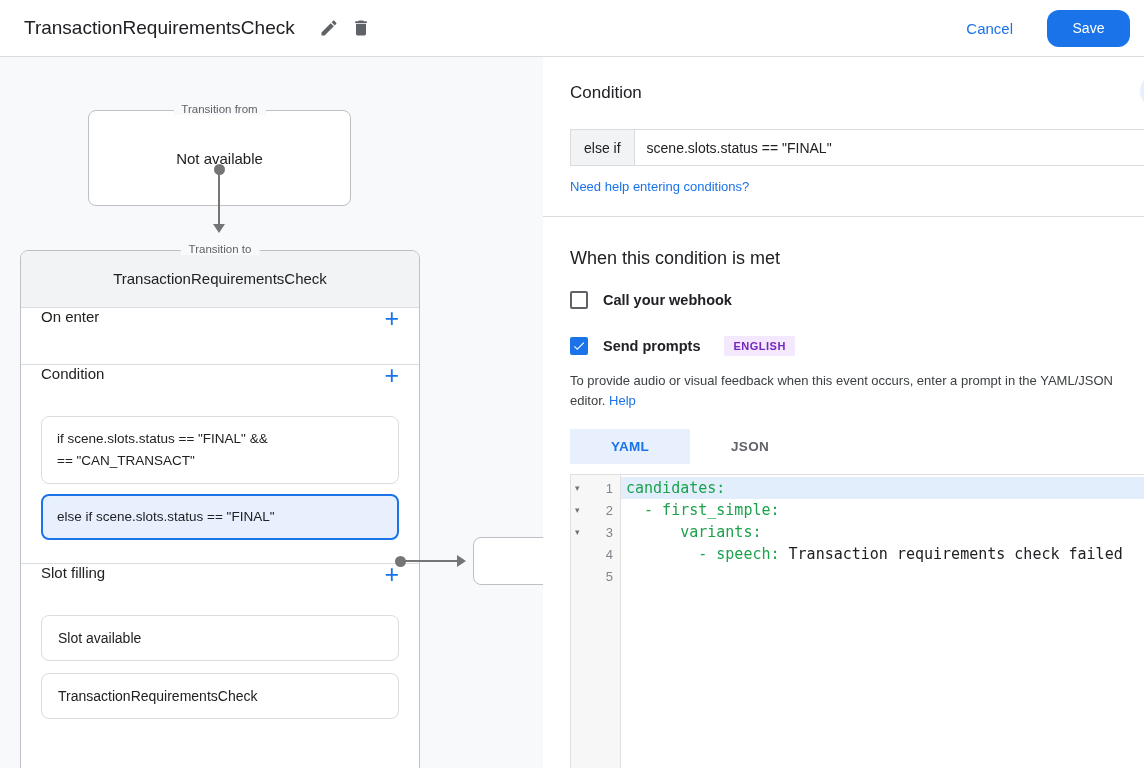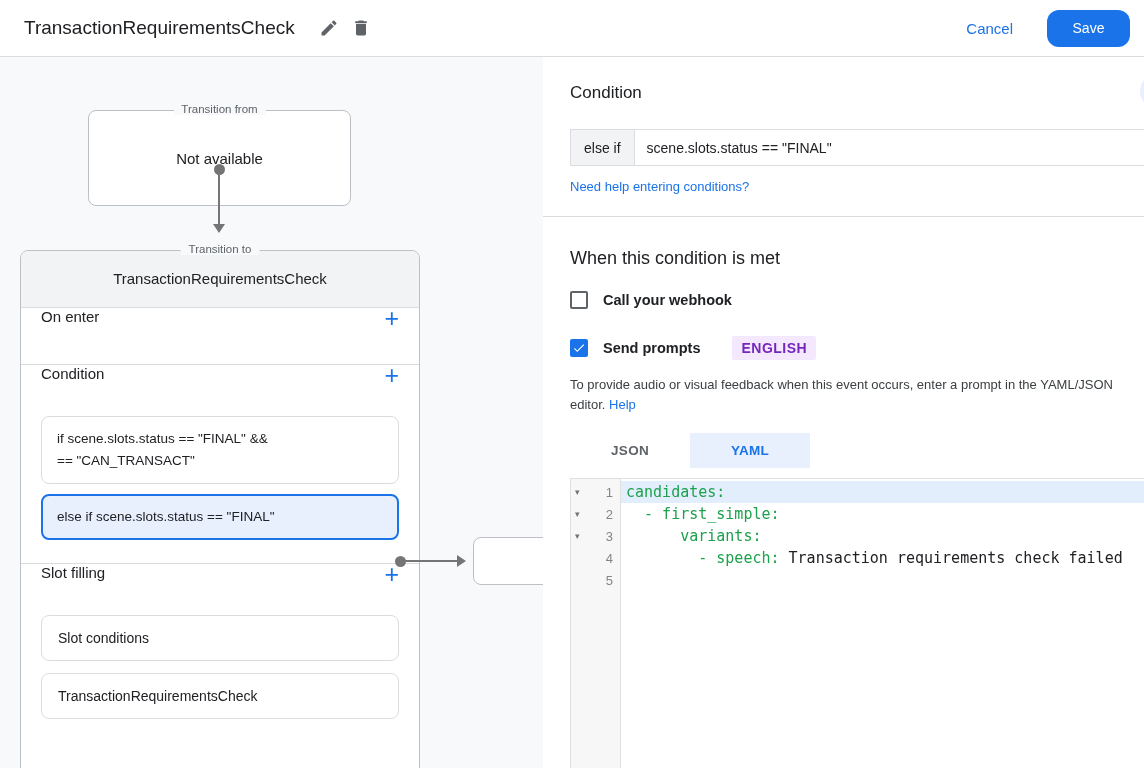--- a/index.html
+++ b/index.html
@@ -81,21 +81,21 @@
   .divider{border-top:1px solid var(--border);margin-top:21px;}
   .when-title{font-size:18px;font-weight:400;color:var(--ink);margin-top:31px;}
   .check-row{display:flex;align-items:center;margin-top:22px;}
   .check-row + .check-row{margin-top:27px;}
   .checkbox{width:18px;height:18px;border:2px solid var(--gray);border-radius:2px;flex:none;
             display:flex;align-items:center;justify-content:center;cursor:pointer;background:#fff;}
   .checkbox svg{display:none;}
   .checkbox.checked{background:var(--accent);border-color:var(--accent);}
   .checkbox.checked svg{display:block;}
   .check-label{font-size:14.5px;font-weight:bold;color:var(--ink);margin-left:15px;}
-  .badge{margin-left:32px;background:#f3e8fd;color:#7627bb;font-size:14px;font-weight:bold;
+  .badge{margin-left:24px;background:#f3e8fd;color:#7627bb;font-size:11px;font-weight:bold;
          letter-spacing:.5px;padding:4px 9px;border-radius:2px;}
   .desc{margin-top:15px;font-size:13px;line-height:20px;color:#3c4043;width:578px;}
   .tabs{display:flex;margin-top:18px;}
   .tab{width:120px;height:35px;display:flex;align-items:center;justify-content:center;
        font-size:13.5px;font-weight:bold;letter-spacing:.3px;color:var(--gray);cursor:pointer;}
   .tab.active{background:var(--lightblue);color:var(--accent);}
 
   
   .editor{margin-top:10px;height:296px;display:flex;overflow:hidden;background:#fff;
           border-top:1px solid #e0e0e0;border-left:1px solid #e0e0e0;border-right:1px solid #e0e0e0;}
@@ -169,21 +169,21 @@
             </div>
           </div>
       </div>
 
       <div class="card-sec">
         <div class="card-row row-sechead">
           <span>Slot filling</span>
           <span class="plus">+</span>
         </div>
         <div class="slot-items" id="slot-items">
-            <div class="slot-box">Slot conditions</div>
+            <div class="slot-box">Slot available</div>
             <div class="slot-box">TransactionRequirementsCheck</div>
           </div>
       </div>
     </div>
 
     <div class="dot" style="left:395px;top:499px;"></div>
     <div class="hline" style="left:404px;top:503px;width:54px;"></div>
     <div class="head-right" style="left:457px;top:498px;"></div>
     <div class="target-box"></div>
   </div>
@@ -220,22 +220,22 @@
               <path d="M9 16.2L4.8 12l-1.4 1.4L9 19 21 7l-1.4-1.4z"></path>
             </svg>
         </span>
         <span class="check-label">Send prompts</span>
         <span class="badge">ENGLISH</span>
       </div>
 
       <p class="desc"><span>To provide audio or visual feedback when this event occurs, enter a prompt in the YAML/JSON editor.</span> <a class="link">Help</a></p>
 
       <div class="tabs" id="tabs">
+          <div class="tab active">YAML</div>
           <div class="tab">JSON</div>
-          <div class="tab active">YAML</div>
         </div>
 
       <div class="editor">
         <div class="gutter" id="gutter">
             <div class="gutter-row">
               <span class="fold">▾</span>
               <span class="num">1</span>
             </div>
             <div class="gutter-row">
               <span class="fold">▾</span>

